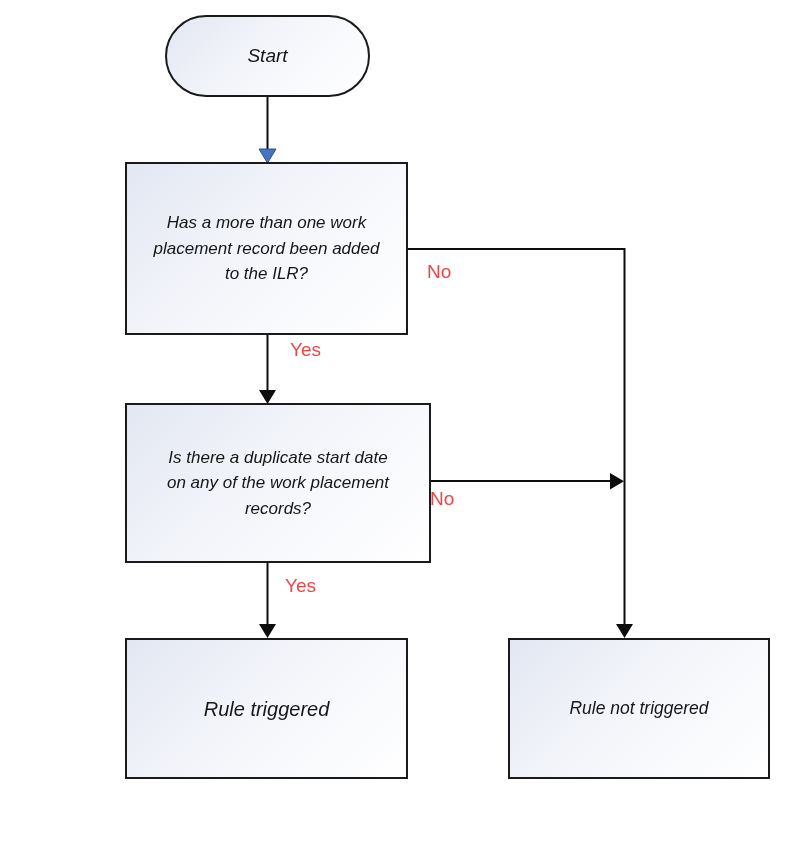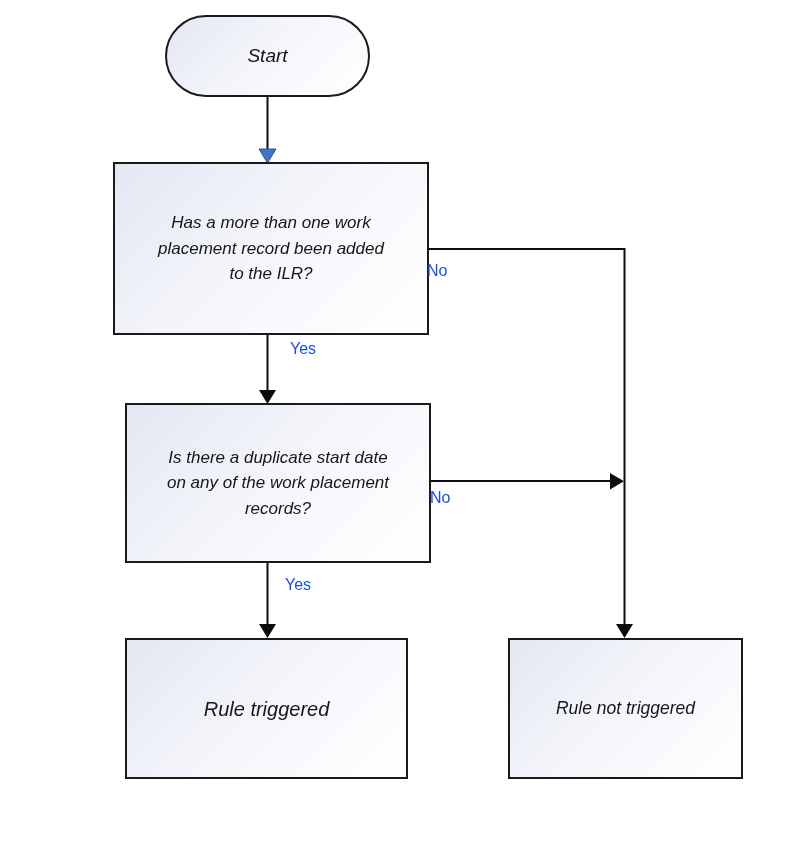--- a/index.html
+++ b/index.html
@@ -44,28 +44,28 @@
   .node .node-label {
     white-space: pre-line;
     padding: 0 8px;
     font-style: italic;
   }
   .node.stadium {
     border-radius: 42px;
     font-size: 19px;
   }
   #node-start        { left: 165px; top: 15px;  width: 205px; height: 82px; }
-  #node-q1           { left: 113px; top: 162px; width: 316px; height: 173px; }
+  #node-q1           { left: 125px; top: 162px; width: 283px; height: 173px; }
   #node-q2           { left: 125px; top: 403px; width: 306px; height: 160px; }
   #node-triggered    { left: 125px; top: 638px; width: 283px; height: 141px; font-size: 20px; }
-  #node-nottriggered { left: 508px; top: 638px; width: 235px; height: 141px; font-size: 17.5px; }
+  #node-nottriggered { left: 508px; top: 638px; width: 262px; height: 141px; font-size: 17.5px; }
   .edge-label {
     position: absolute;
-    color: #1d4ed8;
-    font-size: 16px;
+    color: #ef4444;
+    font-size: 19px;
     line-height: 1.1;
   }
   #label-q1-yes { left: 290px; top: 340px; }
   #label-q1-no  { left: 427px; top: 262px; }
   #label-q2-yes { left: 285px; top: 576px; }
   #label-q2-no  { left: 430px; top: 489px; }
 </style>
 </head>
 <body>
 

